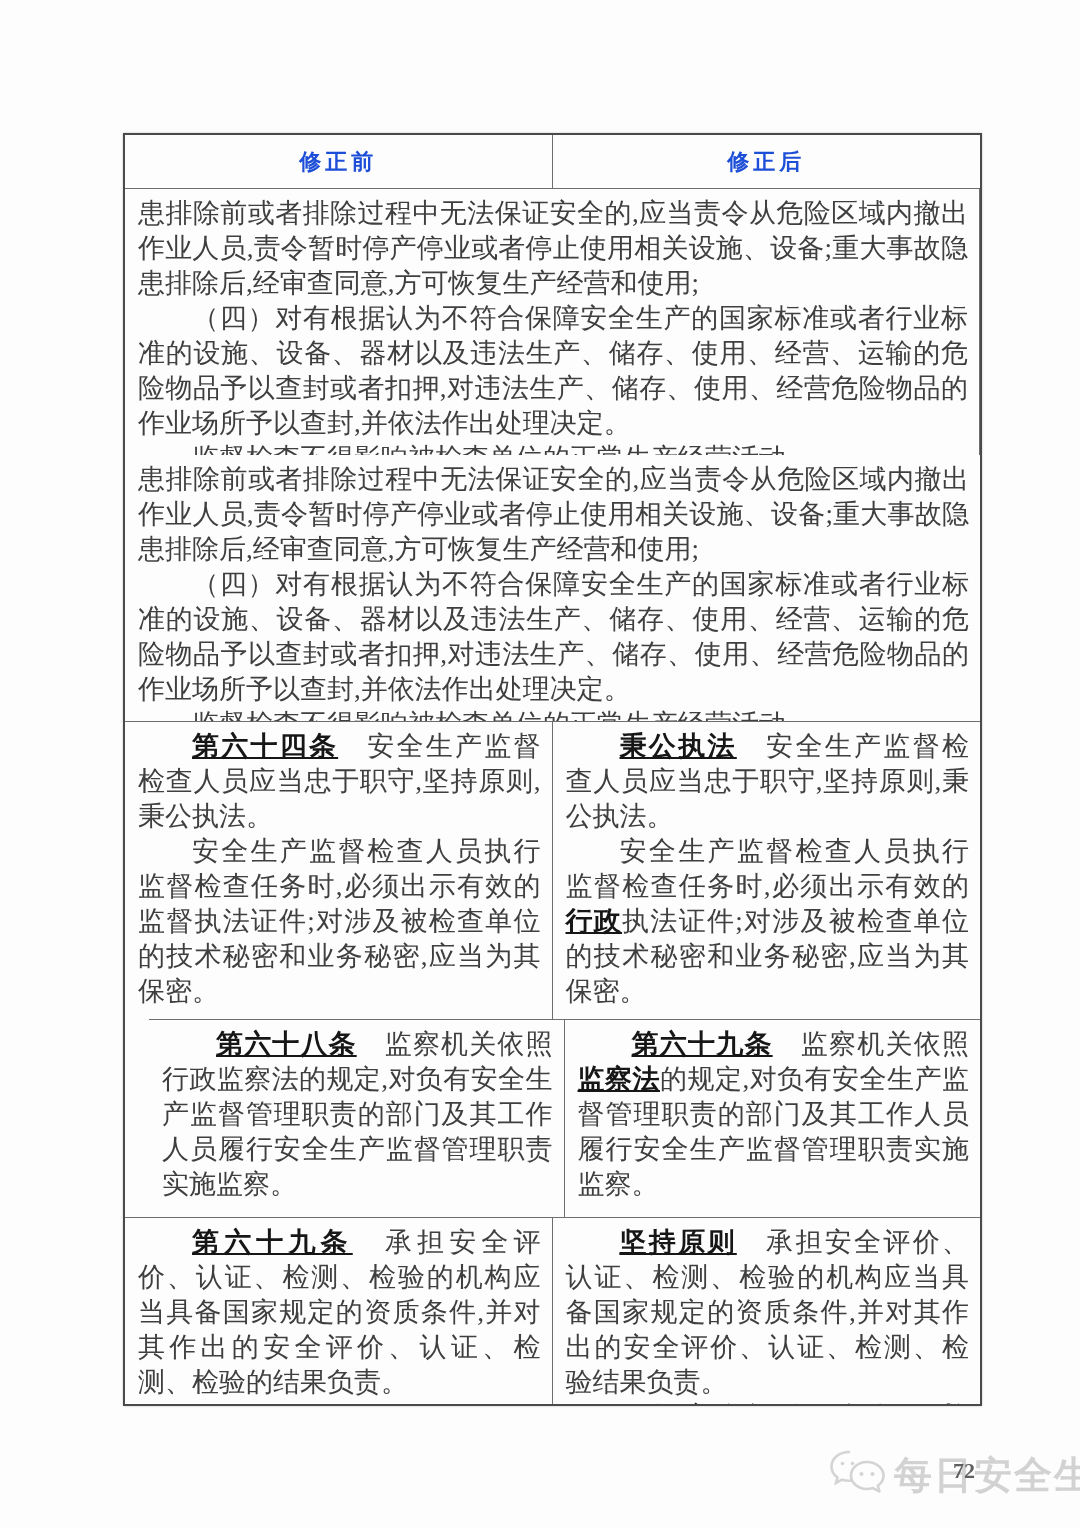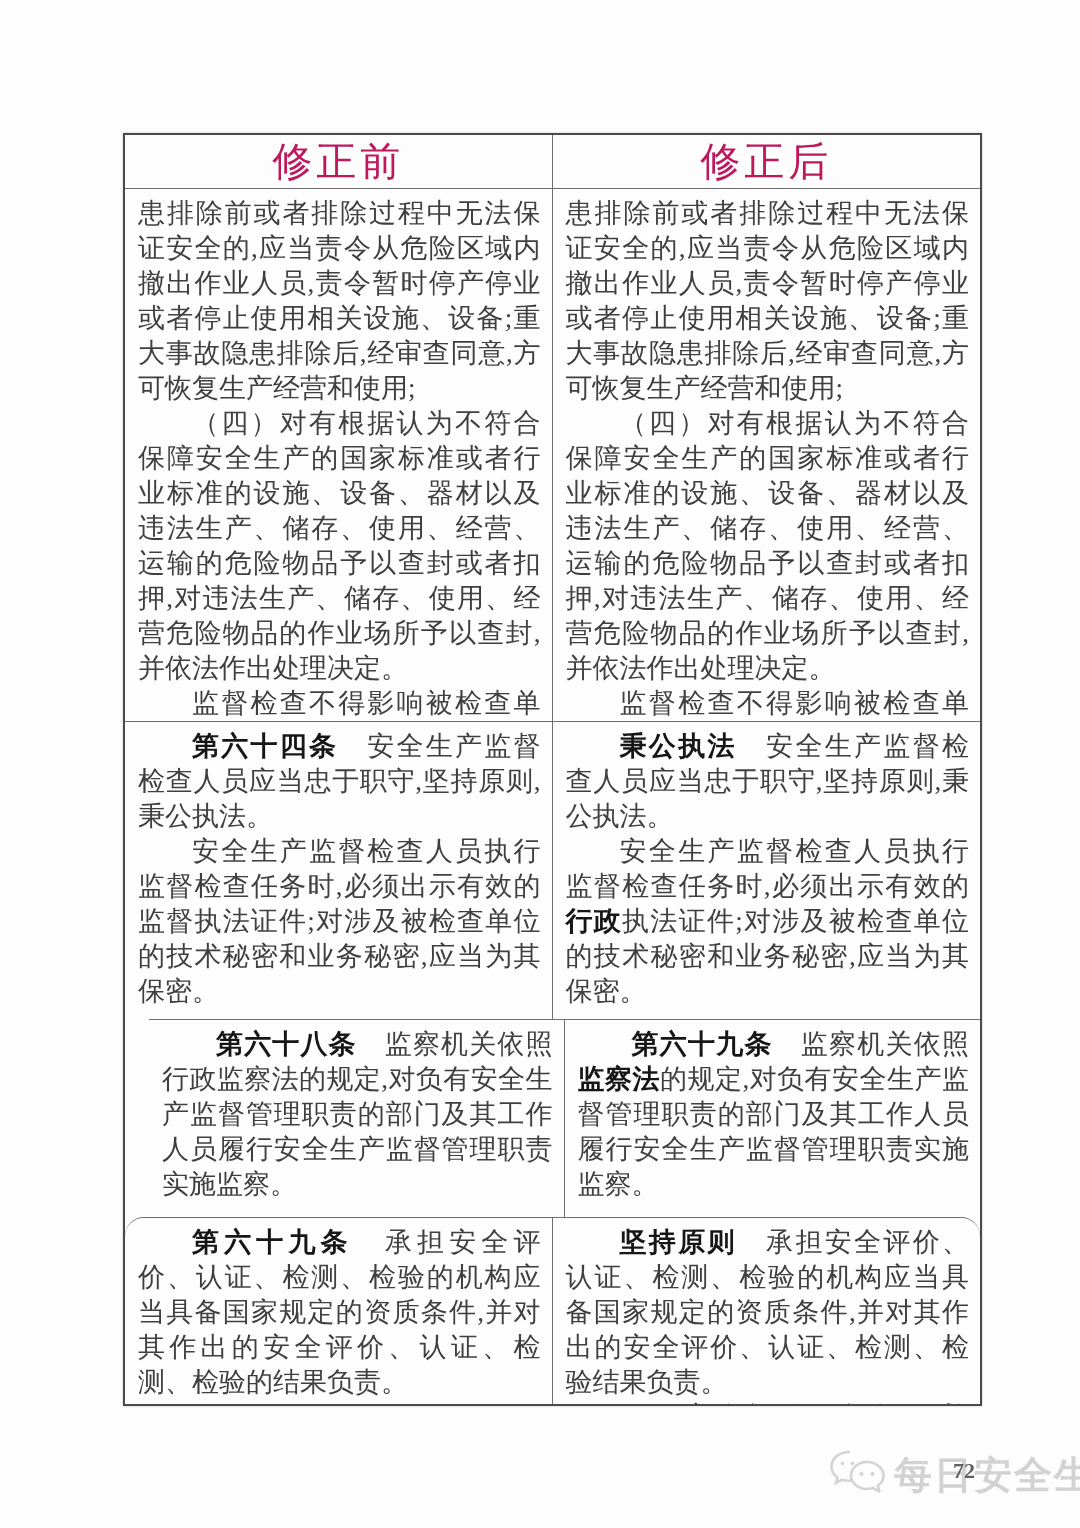--- a/index.html
+++ b/index.html
@@ -16,48 +16,49 @@
     left:123px; top:133px;
     width:859px;
     border:2px solid #4a4a4a;
     background:#fdfdfd;
     box-shadow:0 0 2px rgba(0,0,0,0.25);
   }
   .thead { display:flex; height:53px; }
   .th {
     flex:1 1 50%;
     display:flex; align-items:center; justify-content:center;
-    font-weight:normal;
-    font-size:40px;
-    color:#be185d;
+    font-weight:bold;
+    font-size:22px;
+    color:#1d4ed8;
     letter-spacing:4px;
   }
   .th.before { border-right:1px solid #6e6e6e; }
   .tr { display:flex; border-top:1px solid #6e6e6e; overflow:hidden; }
-  #rows .tr:nth-child(1) { height:533px; }
+  #rows .tr:nth-child(1) { height:533px;flex-direction:column; }
   #rows .tr:nth-child(2) { height:298px; }
   #rows .tr:nth-child(3) { height:198px;margin-left:24px; }
-  #rows .tr:nth-child(4) { height:187px;border-radius:19px; }
+  #rows .tr:nth-child(4) { height:187px; }
   .td {
     flex:1 1 50%;
     padding:7px 11px 0 13px;
     overflow:hidden;
   }
   .td.before { border-right:1px solid #6e6e6e; }
   .para {
     font-size:27px;
     line-height:35px;
     text-align:justify;
     text-justify:inter-ideograph;
     color:#3f3f3f;
   }
   .para.indent { text-indent:2em; }
   .para b {
     font-weight:700;
     color:#161616;
+    text-decoration:underline;
   }
   
   .watermark {
     position:absolute;
     left:828px; top:1448px;
     display:flex;
     align-items:center;
     gap:8px;
   }
   .wm-icon { width:58px; height:54px; flex:0 0 auto; }

